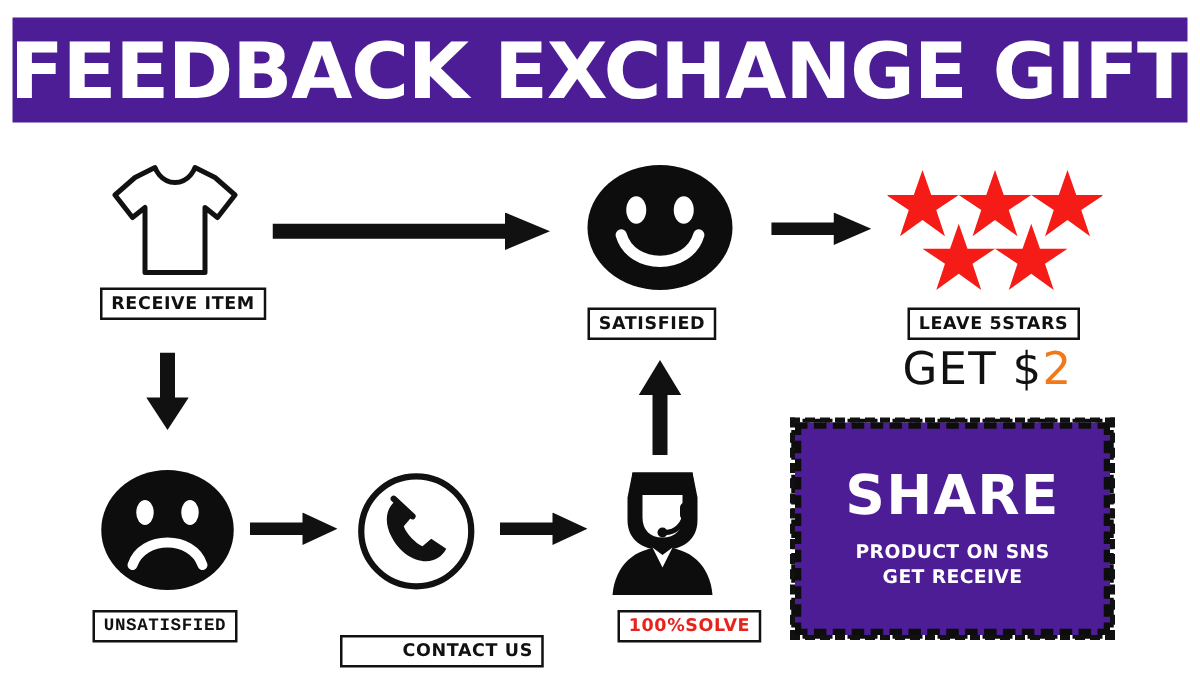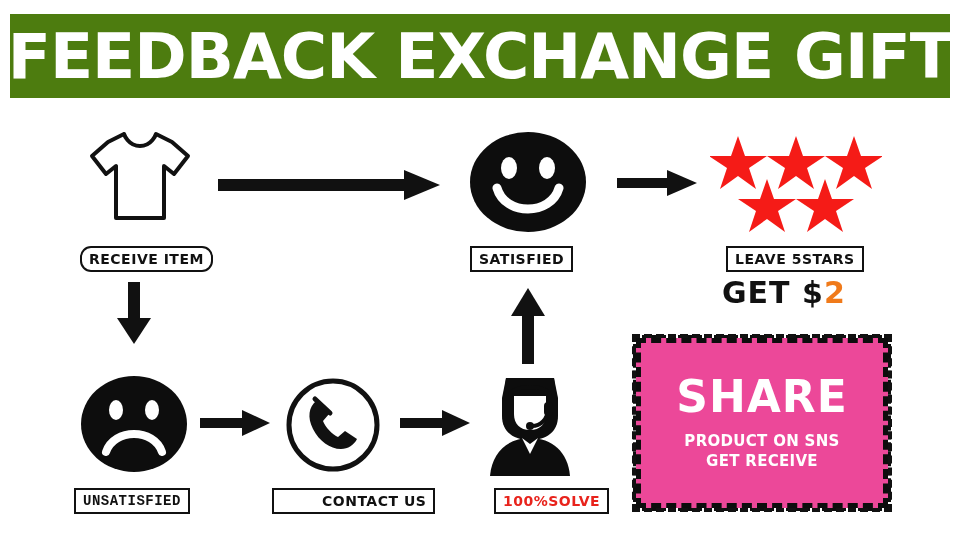--- a/index.html
+++ b/index.html
@@ -8,21 +8,21 @@
     background:#ffffff;
     font-family:"Liberation Sans", sans-serif;
     overflow:hidden;
     position:relative;
   }
   #stage{position:relative;width:960px;height:556px;}
 
   
   .banner{
     position:absolute;left:10px;top:14px;width:940px;height:84px;
-    background:#4d7c0f;
+    background:#4c1d95;
     display:flex;align-items:center;justify-content:center;
   }
   .banner-text{
     color:#ffffff;
     font-size:62px;
     font-weight:bold;
     letter-spacing:-1px;
     font-family:"DejaVu Sans", sans-serif;
     transform:scaleX(1.02);
     white-space:nowrap;
@@ -47,33 +47,33 @@
   .arrow-h{position:absolute;}
   .arrow-v{position:absolute;}
 
   
   .icon{position:absolute;}
 
   
   .get-line{
     position:absolute;
     font-family:"DejaVu Sans", sans-serif;
-    font-weight:bold;
-    font-size:30px;
+    font-weight:normal;
+    font-size:36px;
     color:#111;
     letter-spacing:1px;
     white-space:nowrap;
   }
   .get-line .amount{color:#f07a1a;}
 
   
   .share-box{
     position:absolute;
     left:636px;top:338px;width:252px;height:170px;
-    background:#ec4899;
+    background:#4c1d95;
     border:5px dashed #0d0d0d;
     outline:3px dashed #0d0d0d;
     display:flex;flex-direction:column;align-items:center;justify-content:center;
     box-sizing:border-box;
   }
   .share-title{
     color:#fff;font-size:44px;font-weight:bold;letter-spacing:1px;
     font-family:"DejaVu Sans", sans-serif;line-height:1;
     margin-bottom:12px;
   }
@@ -97,21 +97,21 @@
   <div class="banner">
     <div class="banner-text">FEEDBACK EXCHANGE GIFT</div>
   </div>
 
   <div class="icon" style="left:86px;top:128px;width:108px;height:96px;">
     <svg width="108" height="96" viewBox="0 0 108 96">
       <path d="M38 6 L22 14 L6 28 L20 46 L30 38 L30 90 L78 90 L78 38 L88 46 L102 28 L86 14 L70 6
                C70 6 66 18 54 18 C42 18 38 6 38 6 Z" fill="#ffffff" stroke="#111111" stroke-width="4" stroke-linejoin="round"></path>
     </svg>
   </div>
-  <div class="label-box" style="left:80px;top:246px;border-radius:11px;">RECEIVE ITEM</div>
+  <div class="label-box" style="left:80px;top:230px;">RECEIVE ITEM</div>
 
   <div class="arrow-h" style="left:218px;top:170px;width:222px;height:30px;">
     <svg width="222" height="30" viewBox="0 0 222 30">
       <rect x="0" y="9" width="190" height="12" fill="#111"></rect>
       <polygon points="186,0 222,15 186,30" fill="#111"></polygon>
     </svg>
   </div>
 
   <div class="icon" style="left:467px;top:130px;width:122px;height:104px;">
     <svg width="122" height="104" viewBox="0 0 122 104">
@@ -172,21 +172,21 @@
   </div>
 
   <div class="icon" style="left:285px;top:377px;width:96px;height:96px;">
     <svg width="96" height="96" viewBox="0 0 96 96">
       <circle cx="48" cy="48" r="44" fill="none" stroke="#111" stroke-width="5"></circle>
       <path d="M31 24 C24 30 22 40 28 52 C34 64 45 72 56 72 C63 72 69 68 72 62
                L60 54 L53 60 C48 58 40 50 38 44 L44 37 Z" fill="#111"></path>
       <path d="M30 22 L45 36" stroke="#111" stroke-width="5" stroke-linecap="round"></path>
     </svg>
   </div>
-  <div class="label-box" style="left:272px;top:488px;padding-left:48px;">CONTACT US</div>
+  <div class="label-box" style="left:272px;top:508px;padding-left:48px;">CONTACT US</div>
 
   <div class="arrow-h" style="left:400px;top:410px;width:70px;height:26px;">
     <svg width="70" height="26" viewBox="0 0 70 26">
       <rect x="0" y="8" width="46" height="10" fill="#111"></rect>
       <polygon points="42,0 70,13 42,26" fill="#111"></polygon>
     </svg>
   </div>
 
   <div class="icon" style="left:484px;top:372px;width:92px;height:106px;">
     <svg width="92" height="106" viewBox="0 0 92 106">

